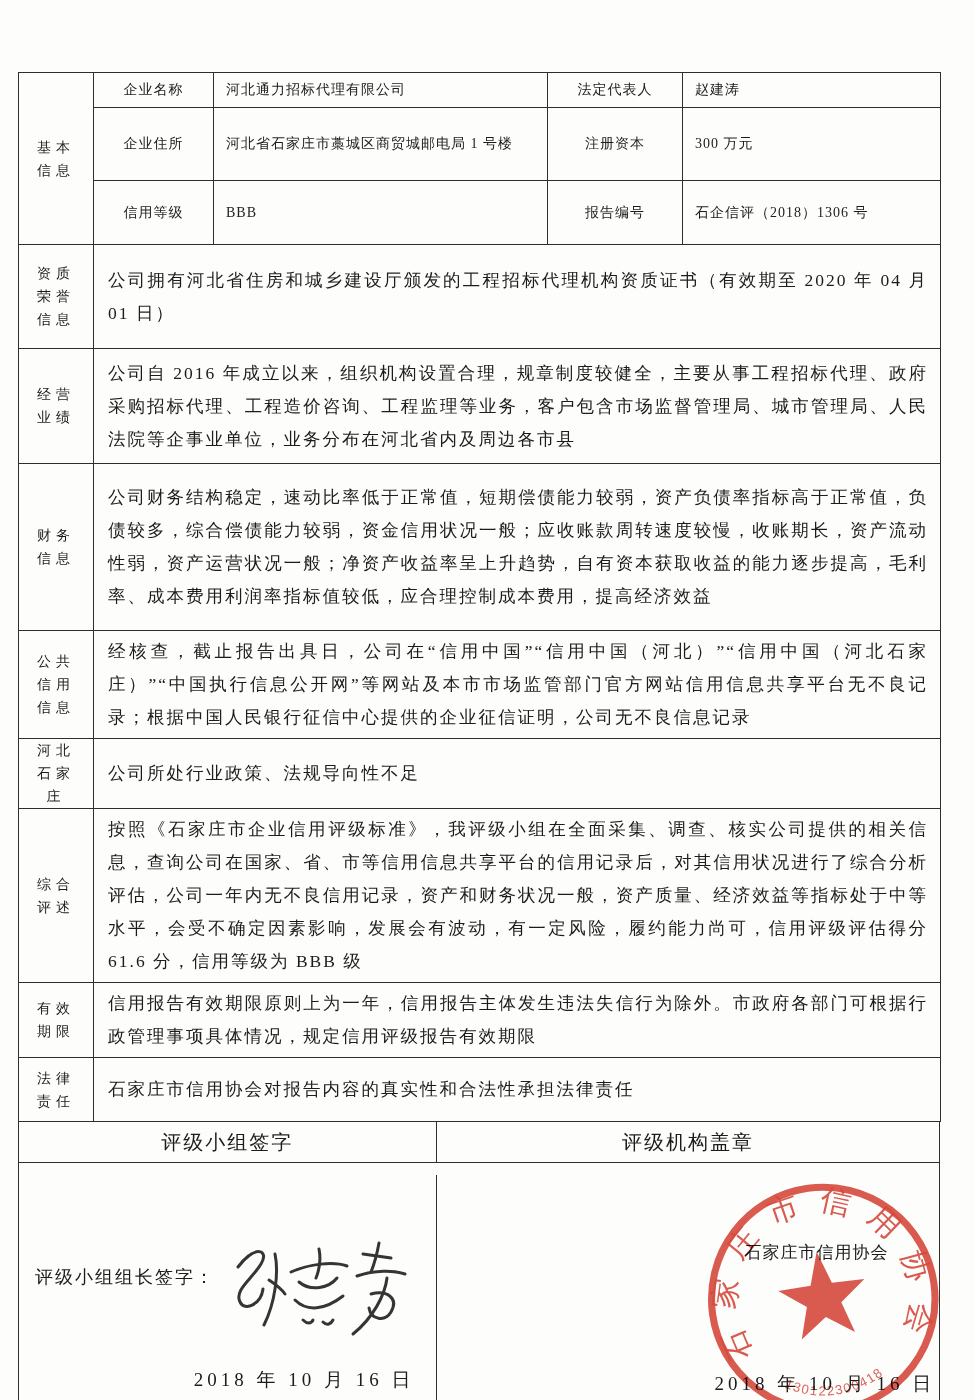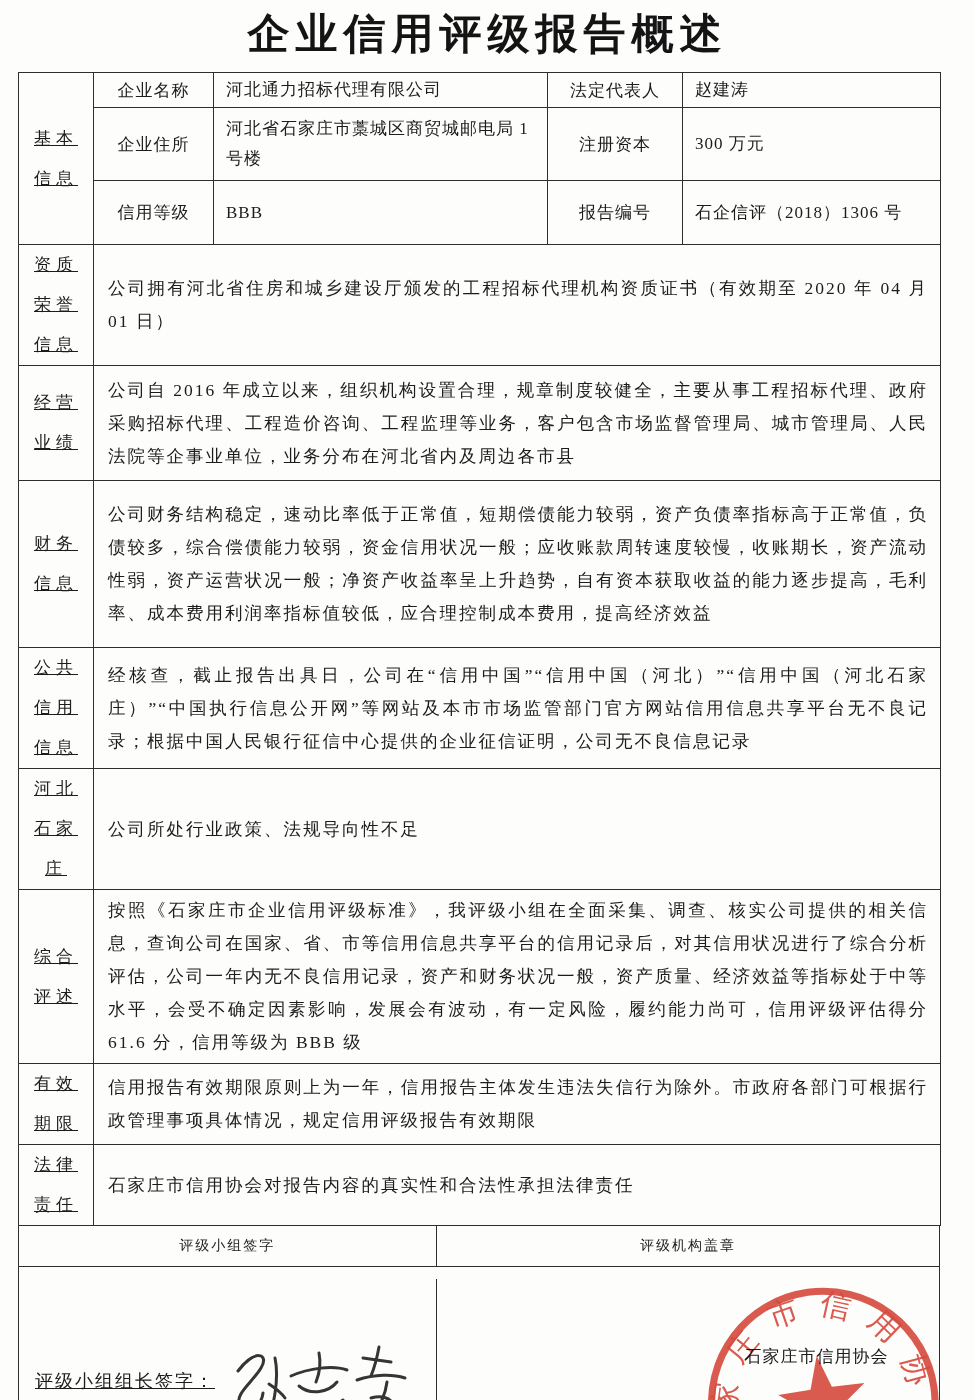--- a/index.html
+++ b/index.html
@@ -20,30 +20,29 @@
   }
   .tbl-wrap{position:absolute;left:18px;top:72px;width:922px;}
   table.main{
     border-collapse:collapse;table-layout:fixed;
     width:922px;
   }
   table.main td{
     border:1.5px solid #2e2e2e;
     padding:0;
     vertical-align:middle;
-    font-size:17px;
+    font-size:14px;
   }
   .lbl{
     text-align:center;
   }
   .lbl .wlab{
     display:inline-block;width:48px;
-    line-height:40px;letter-spacing:5px;
+    line-height:23px;letter-spacing:5px;
     text-align:center;
-    text-decoration:underline;
   }
   .sublbl{
     text-align:center;letter-spacing:1px;
   }
   .val{
     padding:2px 6px 2px 12px !important;
     line-height:30px;
     letter-spacing:1px;
     text-align:left;
     font-family:Liberation Serif, serif;
@@ -60,31 +59,31 @@
   
   .footer{
     display:grid;
     grid-template-columns:417.5px 503px;
     border:1.5px solid #2e2e2e;
     border-top:none;
     margin-top:0px;
   }
   .f-head{
     height:40px;line-height:40px;
-    text-align:center;font-size:14px;letter-spacing:2px;
+    text-align:center;font-size:20px;letter-spacing:2px;
     border-bottom:1.5px solid #2e2e2e;
   }
   .f-head.first{border-right:1.5px solid #2e2e2e;}
   .f-body{
     position:relative;height:229px;margin-top:12px;
   }
   .f-body.first{border-right:1.5px solid #2e2e2e;}
   .leader-label{
     position:absolute;left:16px;top:90px;
-    font-size:18px;letter-spacing:2px;text-decoration:underline;
+    font-size:18px;letter-spacing:2px;
   }
   .sig-svg{position:absolute;left:205px;top:52px;}
   .date-left{
     position:absolute;left:160px;top:192px;width:250px;
     font-size:19px;letter-spacing:4px;text-align:center;
   }
   .org-name{
     position:absolute;left:308px;top:66px;
     font-size:17px;letter-spacing:1px;
   }
@@ -97,21 +96,20 @@
     transform:rotate(-8deg);
     mix-blend-mode:multiply;
     opacity:.92;
   }
 </style>
 </head>
 <body>
 
 <div class="page">
 
-  <div class="doc-title">企业信用评级报告概述</div>
 
   <div class="tbl-wrap">
     <table class="main">
       <colgroup>
         <col style="width:75px">
           <col style="width:120px">
           <col style="width:334px">
         <col style="width:135px">
           <col style="width:258px">
       </colgroup>

